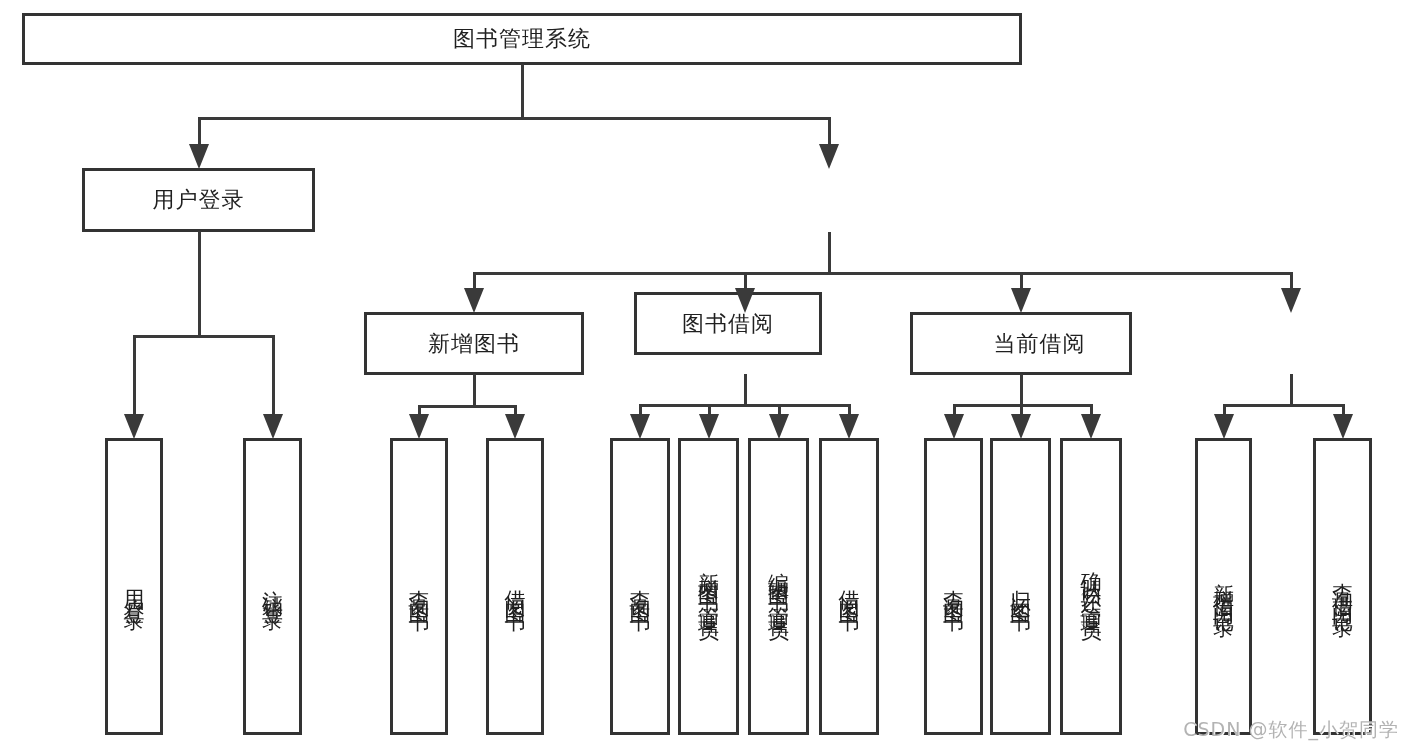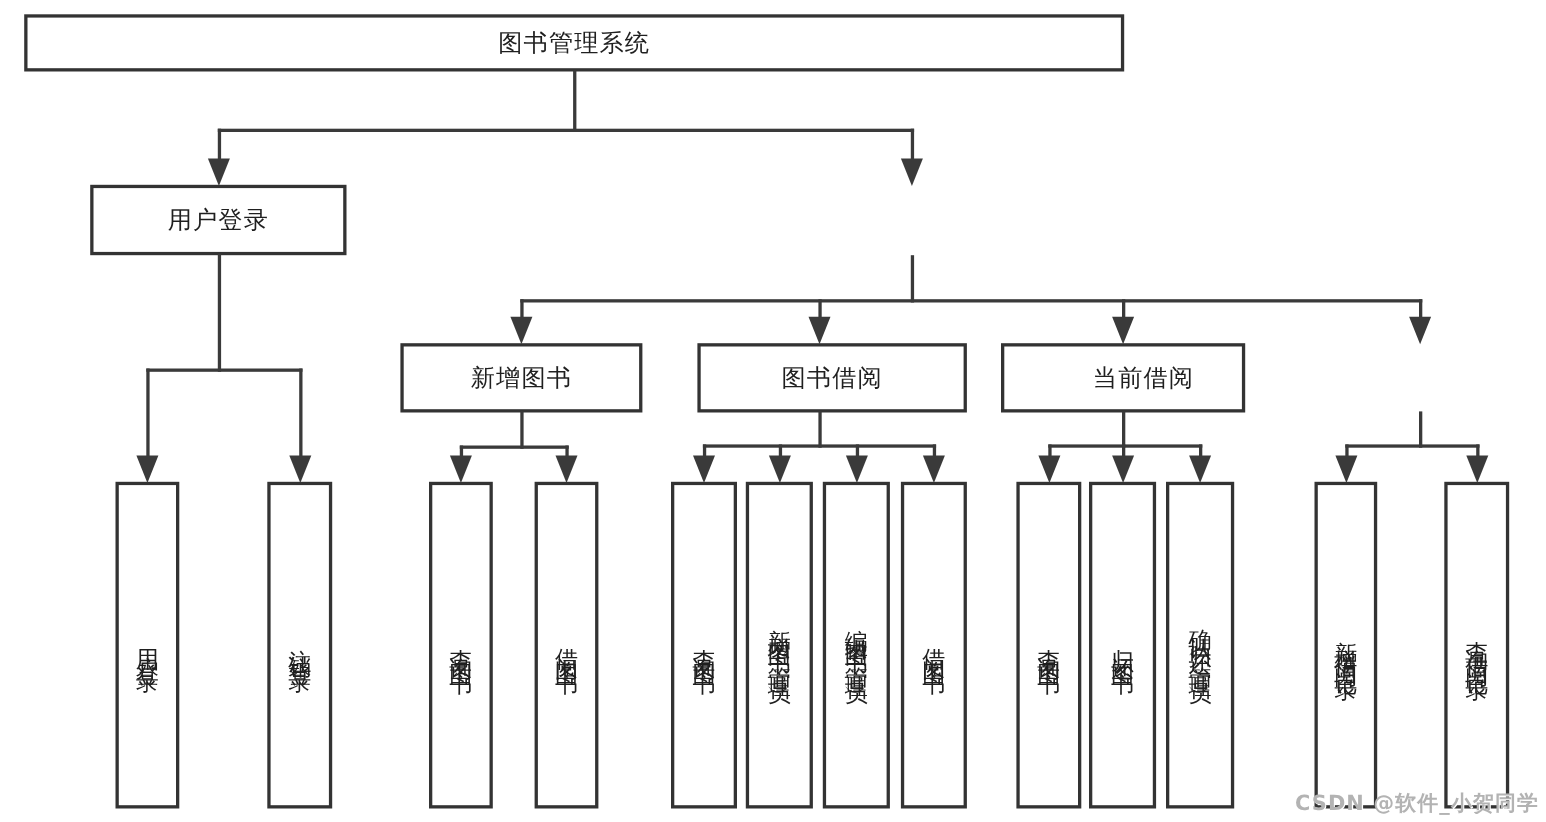--- a/index.html
+++ b/index.html
@@ -45,40 +45,39 @@
   }
   .watermark {
     position: absolute;
     right: 6px;
     bottom: 4px;
     font-size: 19px;
     color: var(--wm, #b3b3b3);
     text-shadow: 1px 1px 0 #ffffff;
     letter-spacing: 1px;
     pointer-events: none;
-    font-weight: bold;
   }
 </style>
 </head>
 <body>
 
 <div class="stage" id="stage" style="--line: #3a3a3a; --box-border: #333333; --text: #1f1f1f; --wm: #b3b3b3; --bg: #ffffff;">
 
   <div class="node h" style="left: 22px; top: 13px; width: 1000px; height: 52px;">
     <span>图书管理系统</span>
   </div>
 
   <div class="node h" style="left: 82px; top: 168px; width: 233px; height: 64px;">
     <span>用户登录</span>
   </div>
 
   <div class="node h" style="left: 364px; top: 312px; width: 220px; height: 63px;">
     <span>新增图书</span>
   </div>
-  <div class="node h" style="left: 634px; top: 312px; width: 245px; height: 63px;">
+  <div class="node h" style="left: 634px; top: 292px; width: 188px; height: 63px;">
     <span>图书借阅</span>
   </div>
   <div class="node h" style="left: 910px; top: 312px; width: 222px; height: 63px; padding-left: 37px;">
     <span>当前借阅</span>
   </div>
 
   <div class="node v" style="left: 105px; top: 438px; width: 58px; height: 297px;">
     <span>用户登录</span>
   </div>
   <div class="node v" style="left: 243px; top: 438px; width: 59px; height: 297px;">

